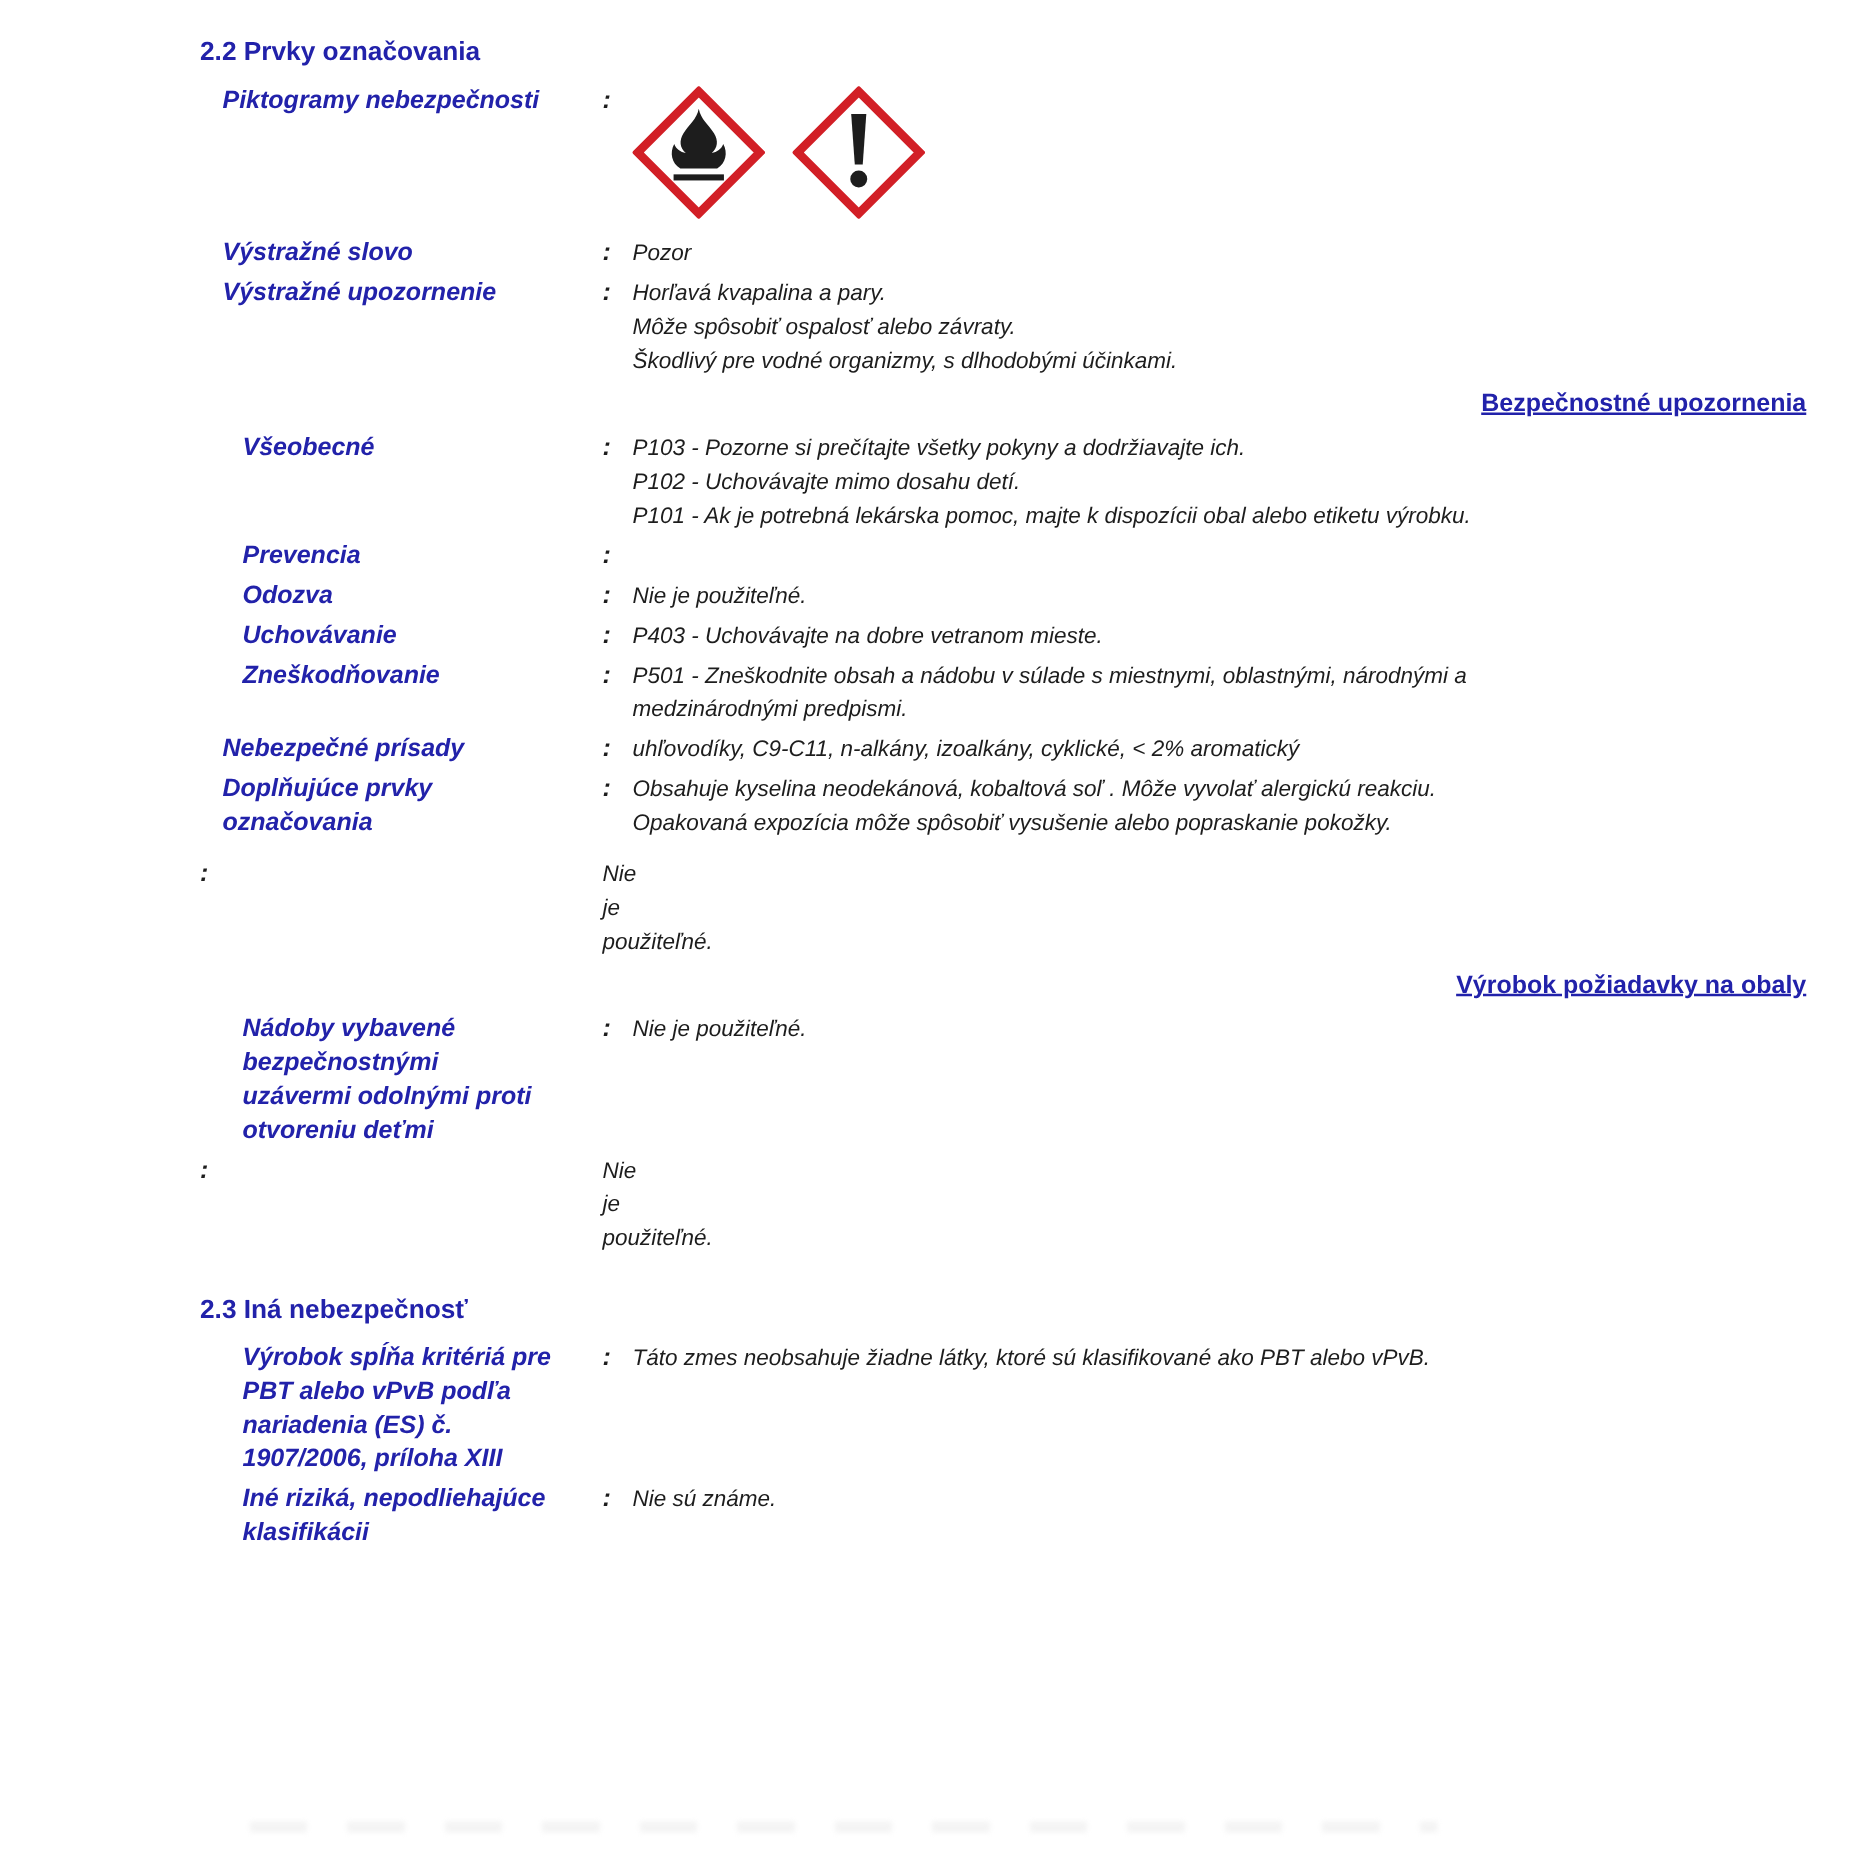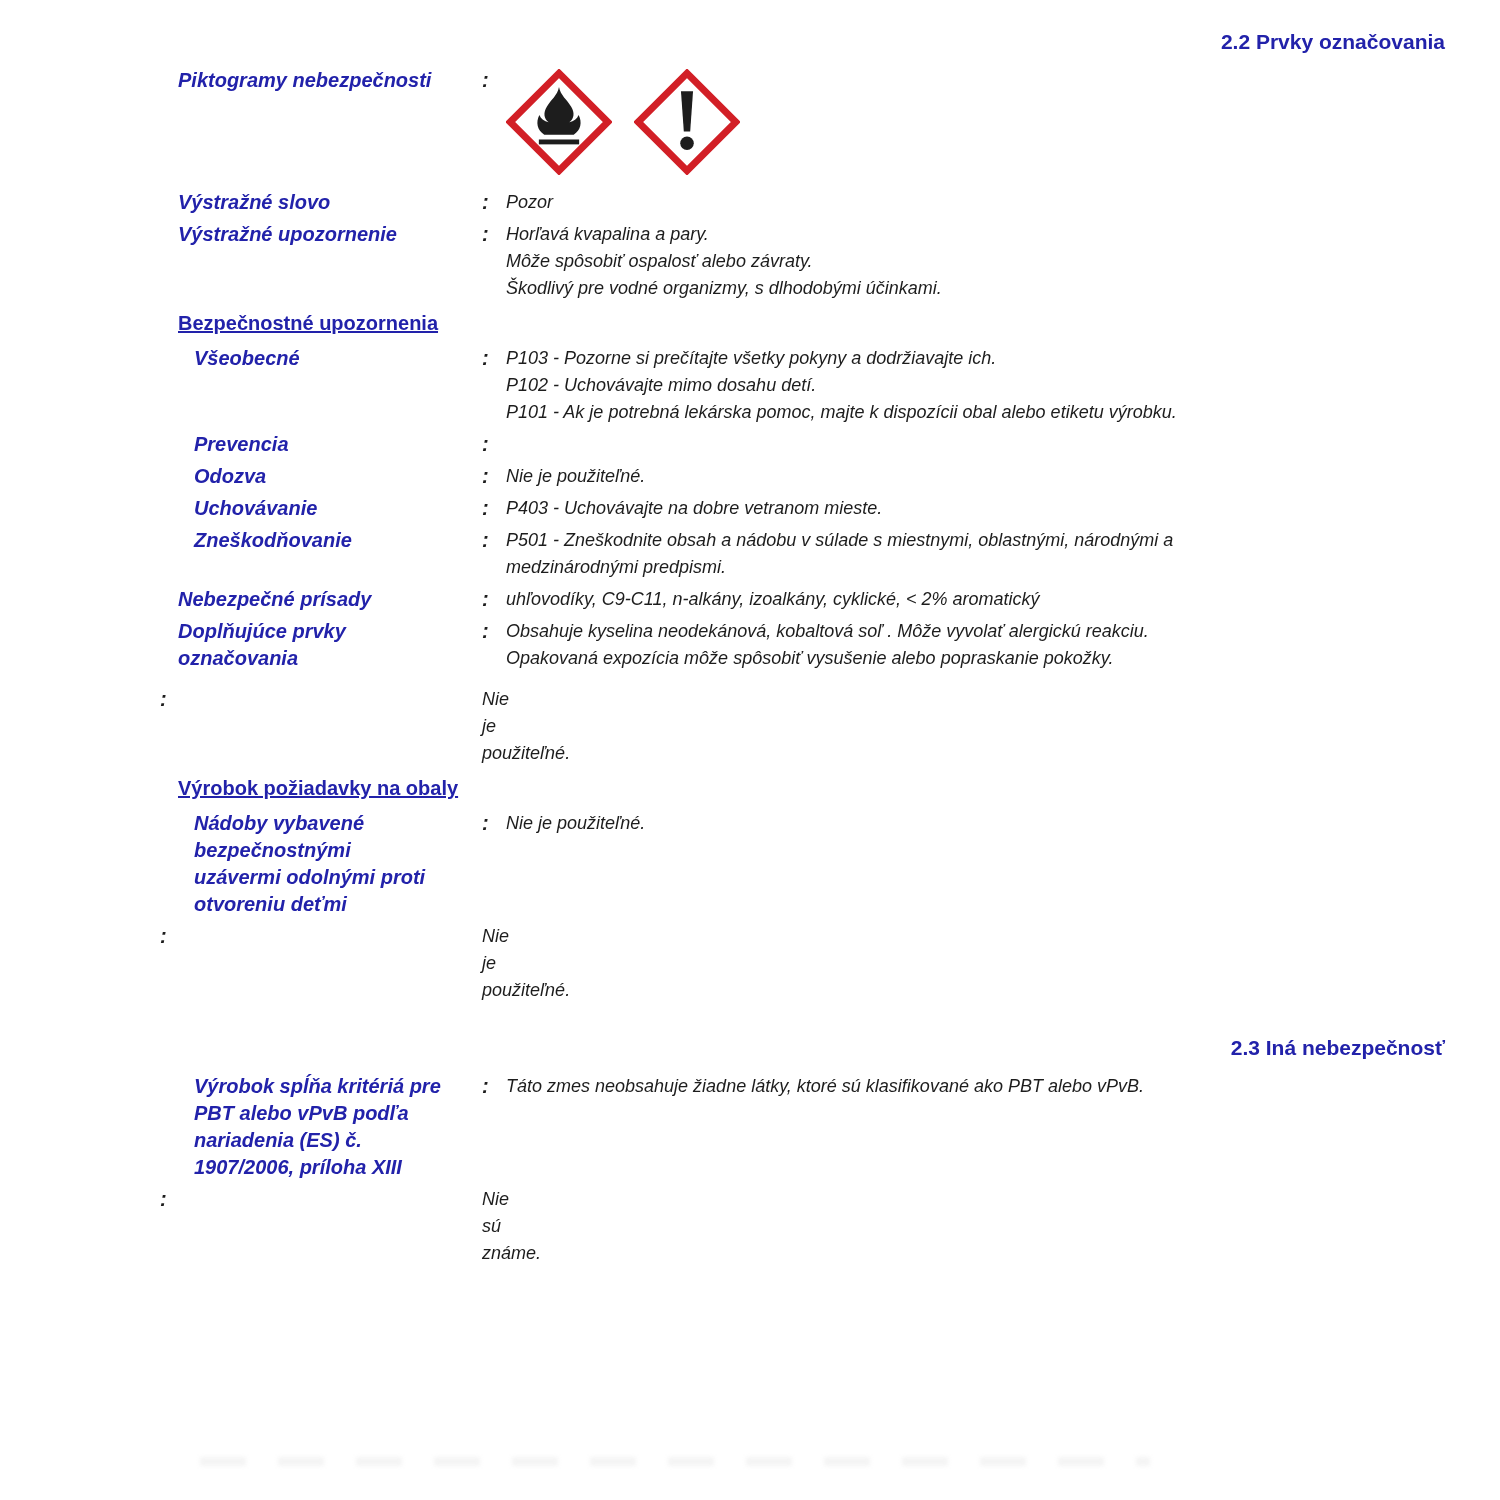--- a/index.html
+++ b/index.html
@@ -14,29 +14,29 @@
     color:var(--ink);
     padding:28px 55px 0 160px;
     position:relative;
   }
   .sec-title{
     color:var(--blue);
     font-weight:bold;
     font-size:21px;
     line-height:27px;
     margin-bottom:12px;
-    text-align:right;
   }
   .sub-heading{
     color:var(--blue);
     font-weight:bold;
     font-size:20px;
     line-height:27px;
     text-decoration:underline;
     margin:8px 0 8px 18px;
+    text-align:right;
   }
   .row{
     display:grid;
     grid-template-columns:322px 24px 1fr;
     margin-bottom:5px;
     font-style:italic;
   }
   .lbl{
     color:var(--blue);
     font-weight:bold;
@@ -192,19 +192,21 @@
   <div class="row ind2">
     <div class="lbl">Výrobok spĺňa kritériá pre
 PBT alebo vPvB podľa
 nariadenia (ES) č.
 1907/2006, príloha XIII</div>
     <div class="col">:</div>
     <div class="val">Táto zmes neobsahuje žiadne látky, ktoré sú klasifikované ako PBT alebo vPvB.</div>
   </div>
 
   <div class="row ind2">
+    <div class="lbl">Iné riziká, nepodliehajúce
+klasifikácii</div>
     <div class="col">:</div>
     <div class="val">Nie sú známe.</div>
   </div>
 
   <div class="smudge"></div>
 
 </div>
 
 </body></html>

